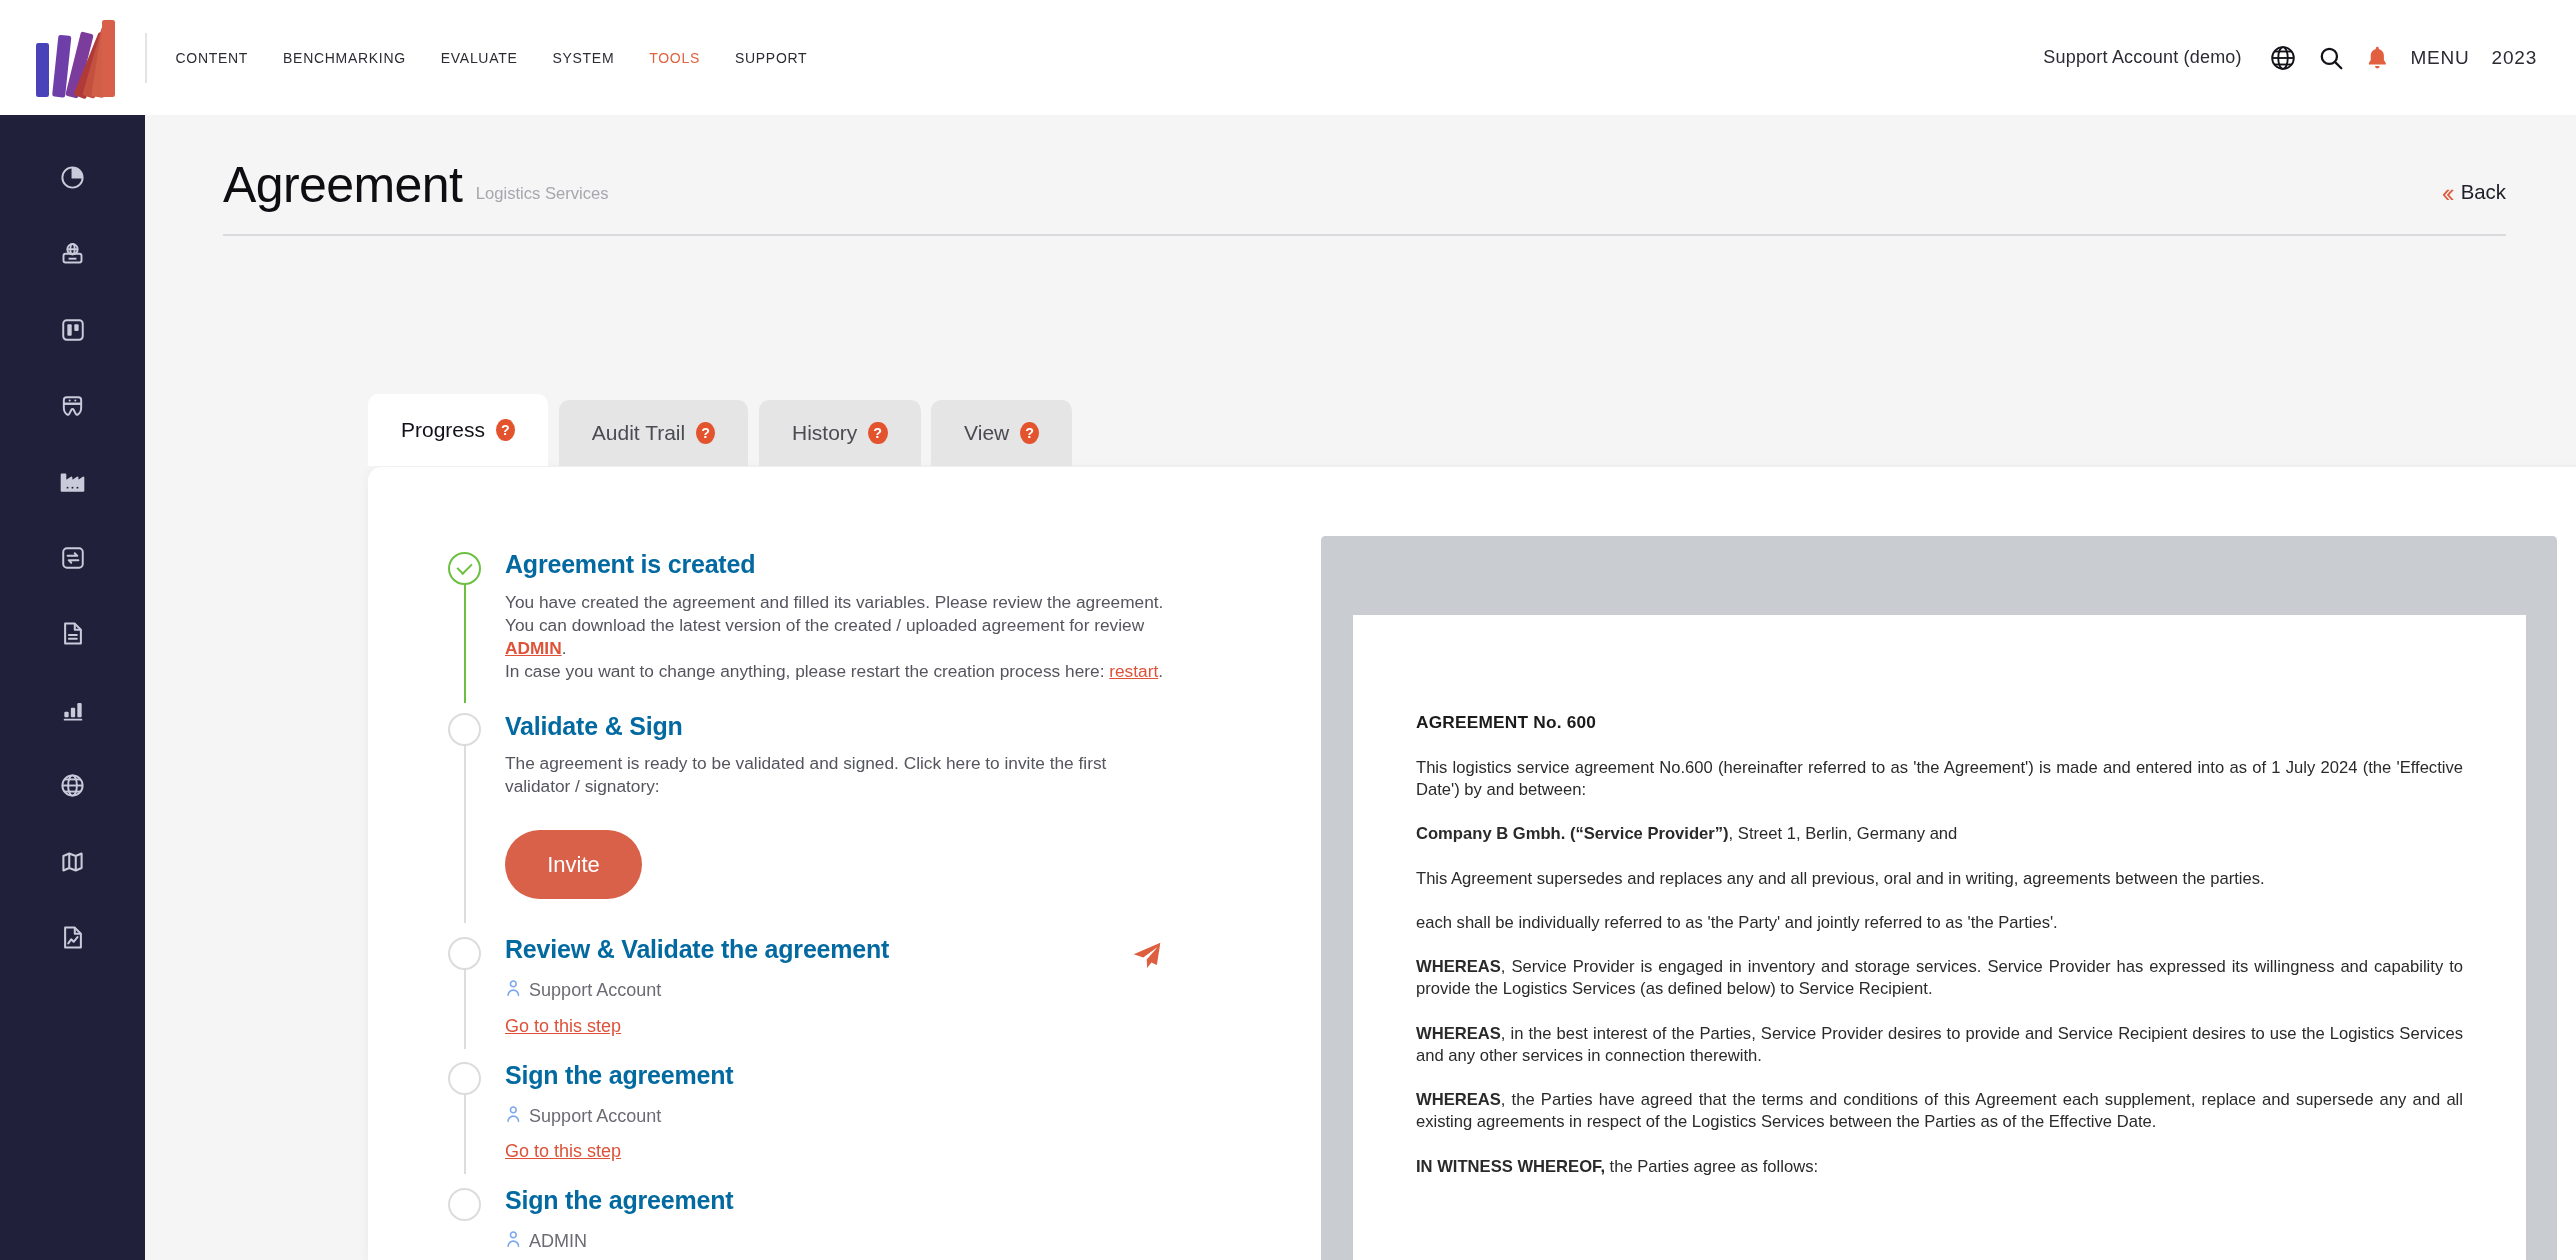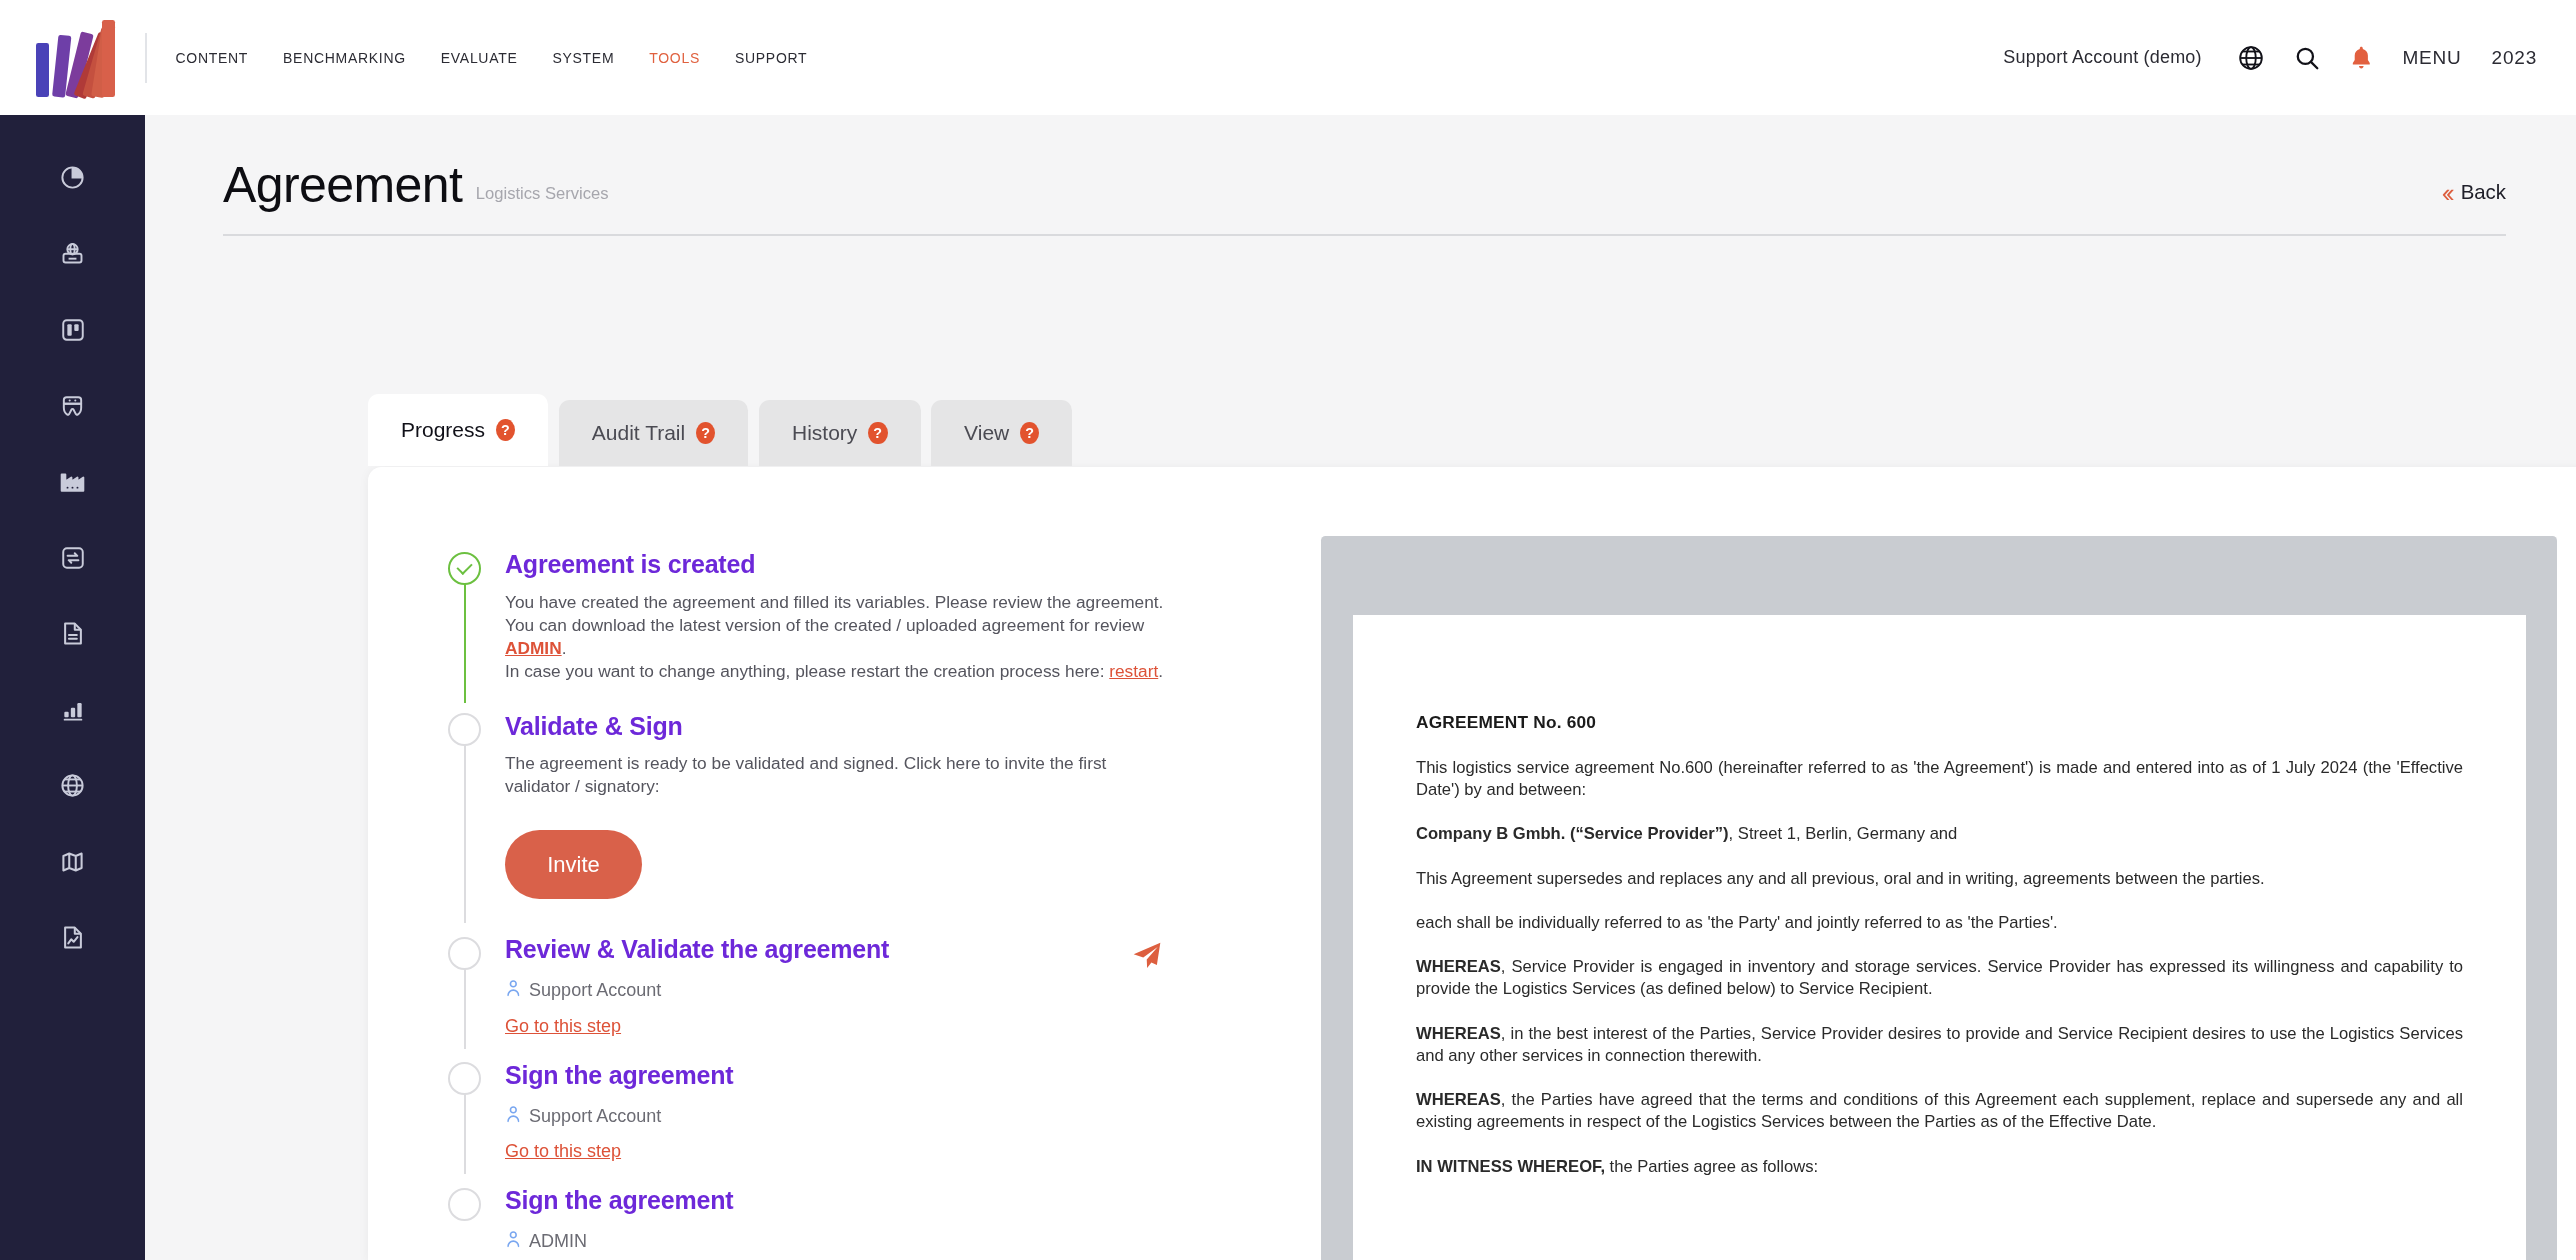--- a/index.html
+++ b/index.html
@@ -43,21 +43,21 @@
   .nav { display: flex; align-items: center; gap: 35px; }
   .nav a {
     font-family: "Liberation Sans", sans-serif;
     font-size: 14px; letter-spacing: 0.7px; font-weight: 400;
     color: #2b2b33; text-decoration: none; white-space: nowrap;
   }
   .nav a.active { color: #e0613f; }
 
   .topright {
     margin-left: auto; display: flex; align-items: center;
-    gap: 30px; padding-right: 39px;
+    gap: 22px; padding-right: 39px;
   }
   .acct {
     font-size: 18px; color: #2b2b33; white-space: nowrap;
     letter-spacing: 0.2px; margin-right: 6px;
   }
   .ticon { display: flex; align-items: center; justify-content: center; }
   .menu-lbl, .year-lbl {
     font-size: 19px; letter-spacing: 0.8px; color: #2b2b33; white-space: nowrap;
   }
 
@@ -147,21 +147,21 @@
     content: ""; width: 12px; height: 6.8px;
     border-left: 2.3px solid #6cc040; border-bottom: 2.3px solid #6cc040;
     transform: rotate(-45deg) translate(0.8px,-1.5px);
   }
   .line {
     position: absolute; left: 16px; top: 33px; bottom: -4.5px;
     width: 2.3px; background: #dcdcdf; z-index: 1;
   }
   .line.green { background: #6cc040; }
   .step-title {
-    font-size: 25px; font-weight: 700; color: #6d28d9;
+    font-size: 25px; font-weight: 700; color: #0369a1;
     line-height: 1.15; letter-spacing: -0.2px;
   }
   .step-body {
     font-size: 17.3px; color: #55555e; line-height: 1.33;
     margin-top: 12px; max-width: 671px;
   }
   .ilink { color: #dd5238; text-decoration: underline; font-weight: 700; }
   .ilink.thin { font-weight: 400; }
   .invite-btn {
     margin-top: 32px; width: 137px; height: 69px; border: none;

